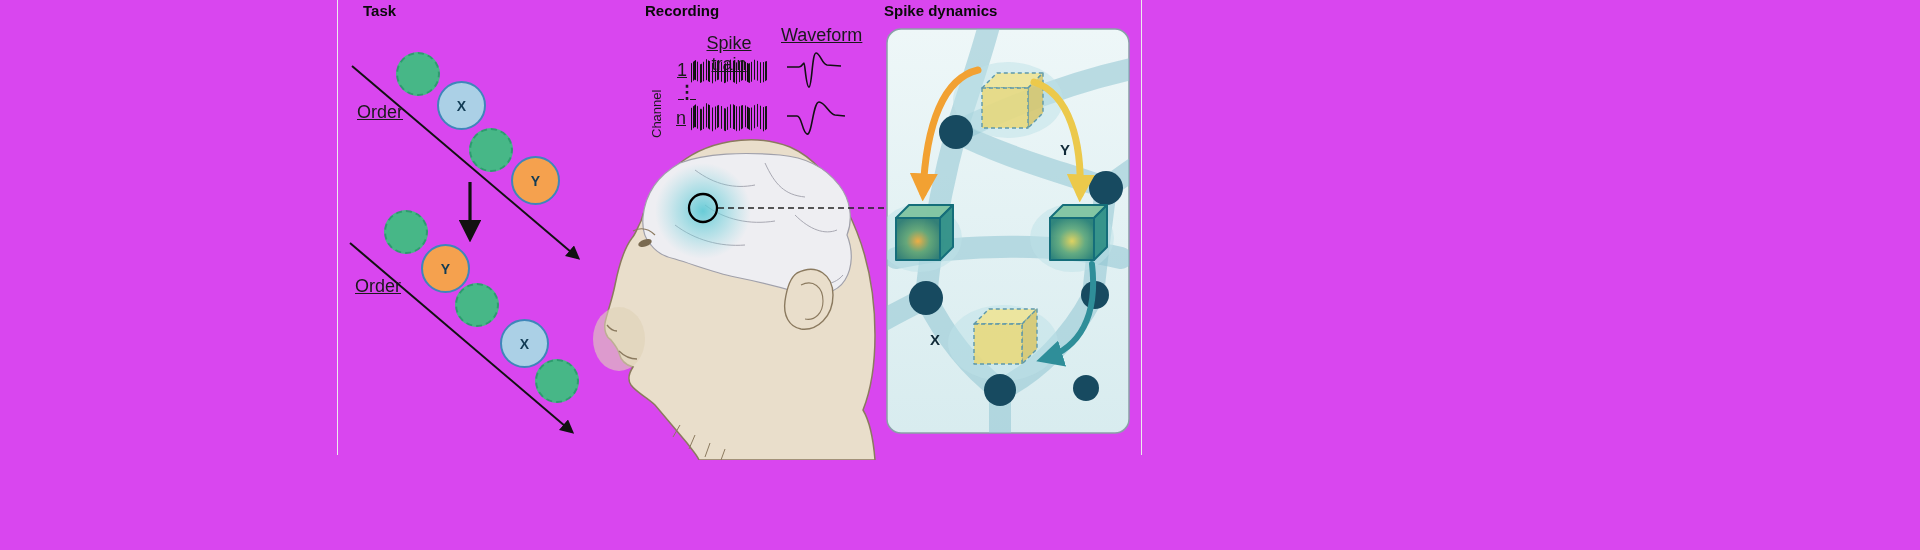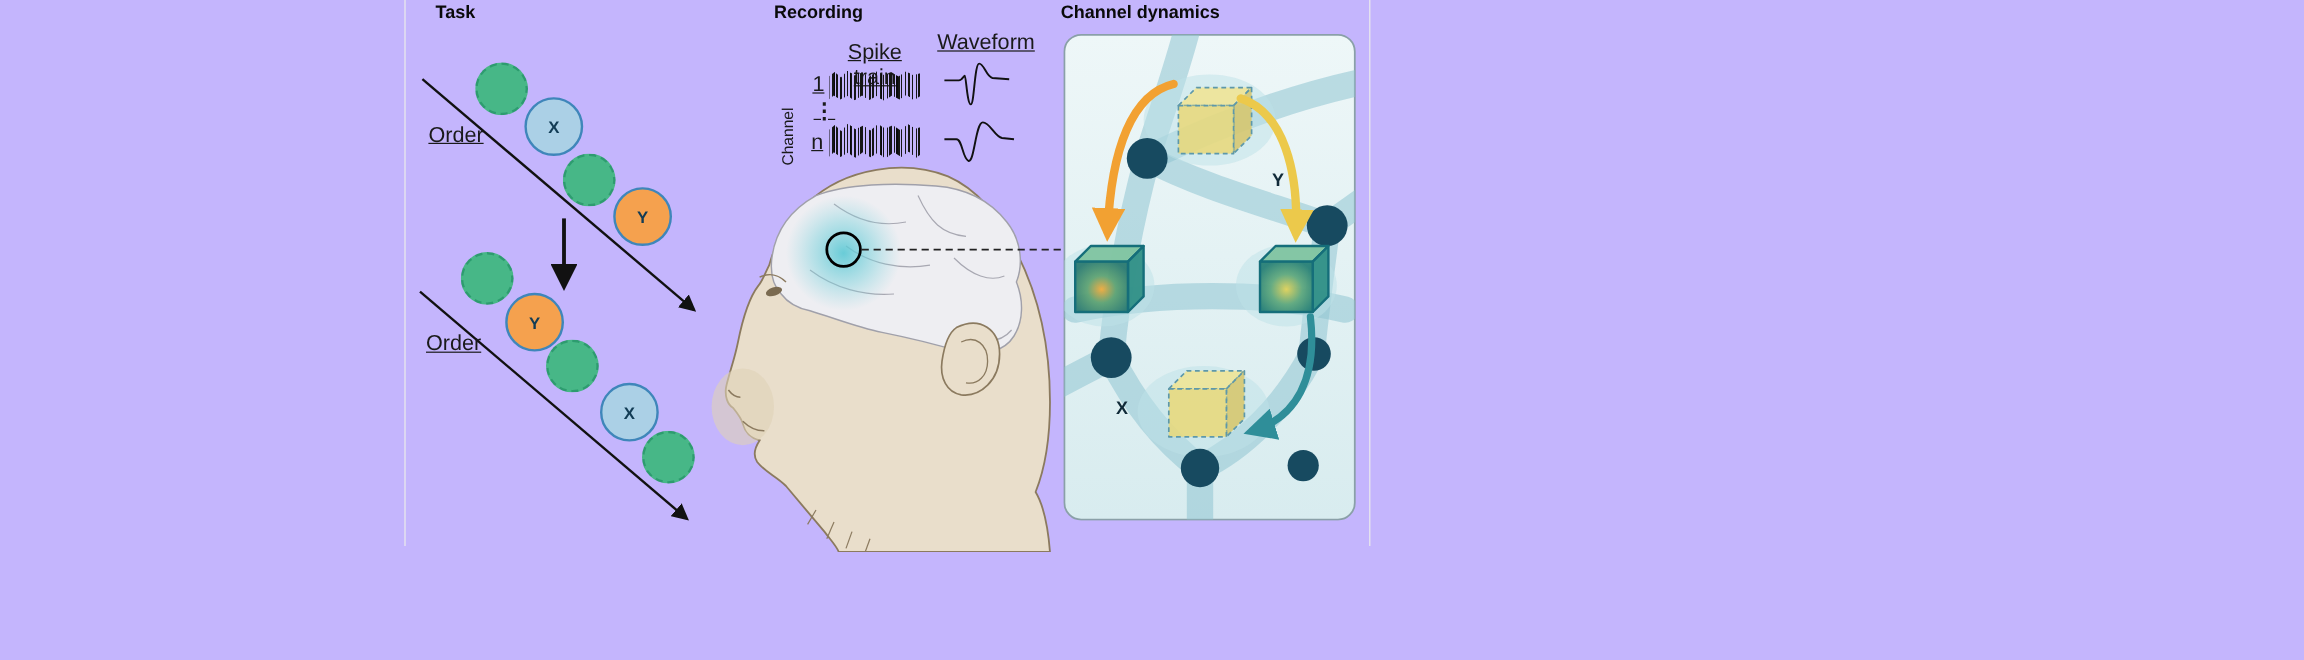--- a/index.html
+++ b/index.html
@@ -1,17 +1,17 @@
 <!DOCTYPE html>
 <html><head>
 <meta charset="utf-8">
 <style>
   html,body{margin:0;padding:0;background:#fff;}
   body{font-family:"Liberation Sans",sans-serif;color:#111;}
-  .stage{position:relative;width:1920px;height:550px;background:#c4b5fd;overflow:hidden;margin:0 auto;}
+  .stage{position:relative;width:1920px;height:550px;background:#d946ef;overflow:hidden;margin:0 auto;}
   .abs{position:absolute;}
   .panel-title{font-weight:bold;font-size:15px;color:#0a0a0a;}
   .lbl{font-size:18px;color:#1a1a1a;text-decoration:underline;}
   .center{text-align:center;}
   .edge-line{width:1px;background:#ececec;top:0;height:455px;}
 
   
   .circle{position:absolute;border-radius:50%;box-sizing:border-box;display:flex;align-items:center;justify-content:center;font-weight:bold;font-size:14px;color:#123c55;}
   .c-green{background:#47b787;border:2.5px dashed #2d9c6f;}
   .c-x{background:#abd0e6;border:2.5px solid #3f86ba;}
@@ -135,21 +135,21 @@
     <path d="M34,226 C40,232 46,234 52,234" fill="none" stroke="#8b7a5f" stroke-width="1.3"></path>
 
     <g stroke="#8b7a5f" stroke-width="1">
       <line x1="95" y1="300" x2="88" y2="312"></line>
       <line x1="110" y1="310" x2="104" y2="324"></line>
       <line x1="125" y1="318" x2="120" y2="332"></line>
       <line x1="140" y1="324" x2="136" y2="335"></line>
     </g>
   </svg>
 
-  <div class="abs panel-title" style="left:884px;top:2px;">Channel dynamics</div>
+  <div class="abs panel-title" style="left:884px;top:2px;">Spike dynamics</div>
 
   <svg class="abs" style="left:886px;top:28px;" width="244" height="406" viewBox="0 0 244 406">
     <defs>
       <linearGradient id="bg" x1="0" y1="0" x2="0" y2="1">
         <stop offset="0%" stop-color="#eef7f8"></stop>
         <stop offset="100%" stop-color="#d8ecef"></stop>
       </linearGradient>
       <radialGradient id="gradL" cx="50%" cy="55%" r="60%">
         <stop offset="0%" stop-color="rgba(240,170,60,0.95)"></stop>
         <stop offset="45%" stop-color="rgba(90,160,110,0.9)"></stop>

